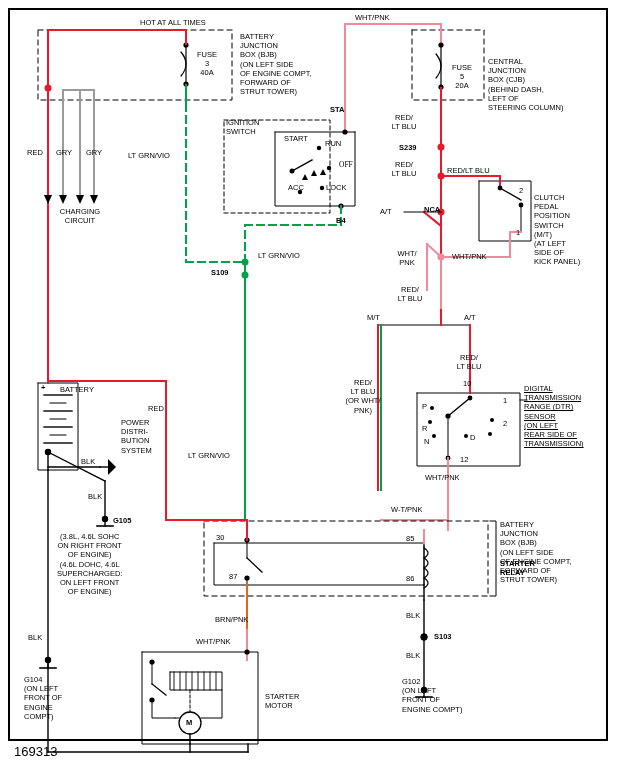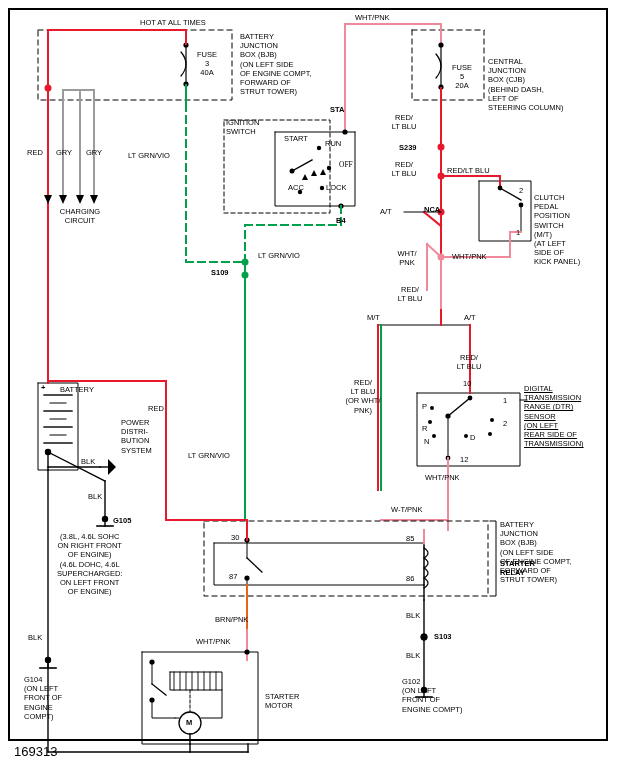--- a/index.html
+++ b/index.html
@@ -383,21 +383,21 @@
   <div class="lbl" style="left:57px; top:532px;text-align:center;">(3.8L, 4.6L SOHC
 ON RIGHT FRONT
 OF ENGINE)
 (4.6L DOHC, 4.6L
 SUPERCHARGED:
 ON LEFT FRONT
 OF ENGINE)</div>
   <div class="lbl" style="left:188px; top:451px;">LT GRN/VIO</div>
 
   <div class="lbl" style="left:391px; top:505px;">W-T/PNK</div>
-  <div class="lbl" style="left:231px; top:533px;">30</div>
+  <div class="lbl" style="left:216px; top:533px;">30</div>
   <div class="lbl" style="left:229px; top:572px;">87</div>
   <div class="lbl" style="left:406px; top:534px;">85</div>
   <div class="lbl" style="left:406px; top:574px;">86</div>
   <div class="lbl" style="left:500px; top:520px;">BATTERY
 JUNCTION
 BOX (BJB)
 (ON LEFT SIDE
 OF ENGINE COMPT,
 FORWARD OF
 STRUT TOWER)</div>

